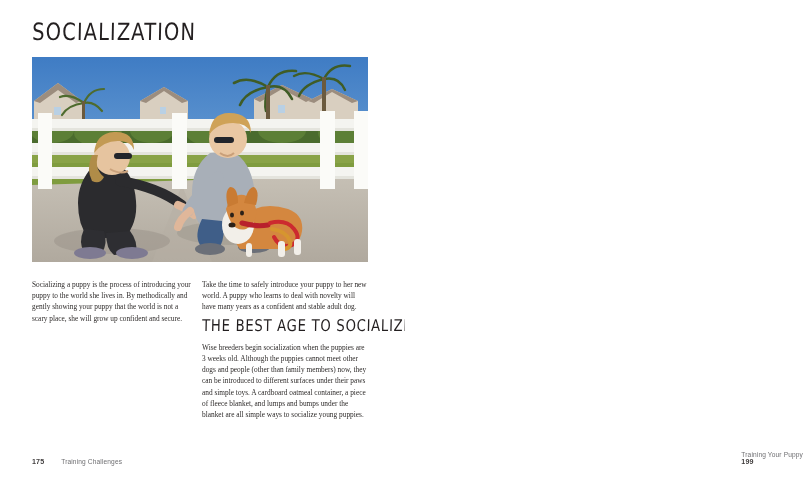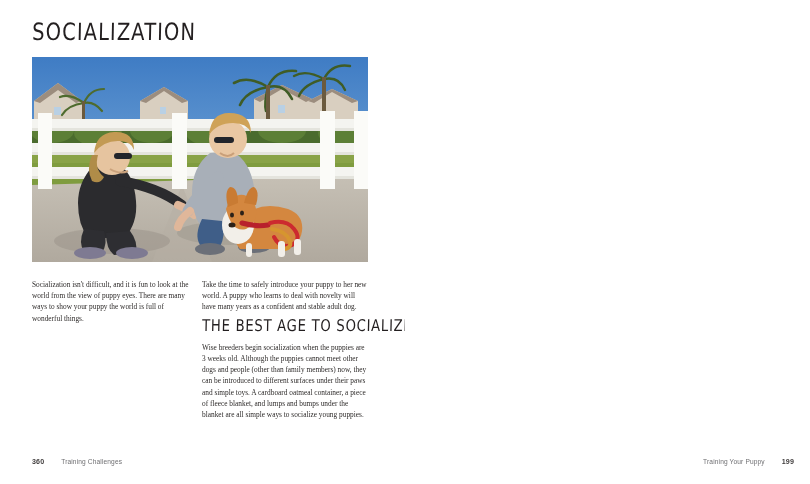--- a/index.html
+++ b/index.html
@@ -95,21 +95,21 @@
     position: absolute;
     bottom: 18px;
     font-family: "Liberation Sans", "DejaVu Sans", sans-serif;
     font-size: 6.6px;
     color: #6f6f72;
     letter-spacing: 0.02em;
     display: flex;
     align-items: baseline;
   }
   .footer-left  { left: 32px; }
-  .footer-right { right: 16px; }
+  .footer-right { right: 24px; flex-direction: column; }
   .folio {
     font-weight: 700;
     color: #403d3d;
     font-size: 7.1px;
   }
   .footer-left .folio  { margin-right: 17px; }
   .footer-right .folio { margin-left: 17px; }
   .run-head { white-space: nowrap; }
 </style>
 </head>
@@ -258,31 +258,31 @@
           <path d="M238 166 q16 -4 24 6 q8 10 -2 16 q-12 4 -18 -8" stroke="#cc2a2f" stroke-width="4" fill="none" stroke-linecap="round"></path>
           <path d="M240 172 q14 2 18 12 q2 8 -8 8" stroke="#d6952f" stroke-width="4" fill="none" stroke-linecap="round"></path>
           <rect x="214" y="186" width="6" height="14" rx="3" fill="#f2efe9"></rect>
           <rect x="246" y="184" width="7" height="16" rx="3" fill="#f2efe9"></rect>
           <rect x="262" y="182" width="7" height="16" rx="3" fill="#f2efe9"></rect>
         </g>
       </svg>
     </div>
 
     <div class="col col-l1">
-      <p>Socialization isn't difficult, and it is fun to look at the world from the view of puppy eyes. There are many ways to show your puppy the world is full of wonderful things.</p>
+      <p>Socializing a puppy is the process of introducing your puppy to the world she lives in. By methodically and gently showing your puppy that the world is not a scary place, she will grow up confident and secure.</p>
     </div>
 
     <div class="col col-l2">
       <p>Take the time to safely introduce your puppy to her new world. A puppy who learns to deal with novelty will have many years as a confident and stable adult dog.</p>
       <span class="sub-head marker">THE BEST AGE TO SOCIALIZE</span>
       <p>Wise breeders begin socialization when the puppies are 3 weeks old. Although the puppies cannot meet other dogs and people (other than family members) now, they can be introduced to different surfaces under their paws and simple toys. A cardboard oatmeal container, a piece of fleece blanket, and lumps and bumps under the blanket are all simple ways to socialize young puppies.</p>
     </div>
 
     <div class="footer footer-left">
-      <span class="folio">360</span>
+      <span class="folio">175</span>
       <span class="run-head">Training Challenges</span>
     </div>
   </div>
 
   <div class="page page-right">
 
     <div class="footer footer-right">
       <span class="run-head">Training Your Puppy</span>
       <span class="folio">199</span>
     </div>

